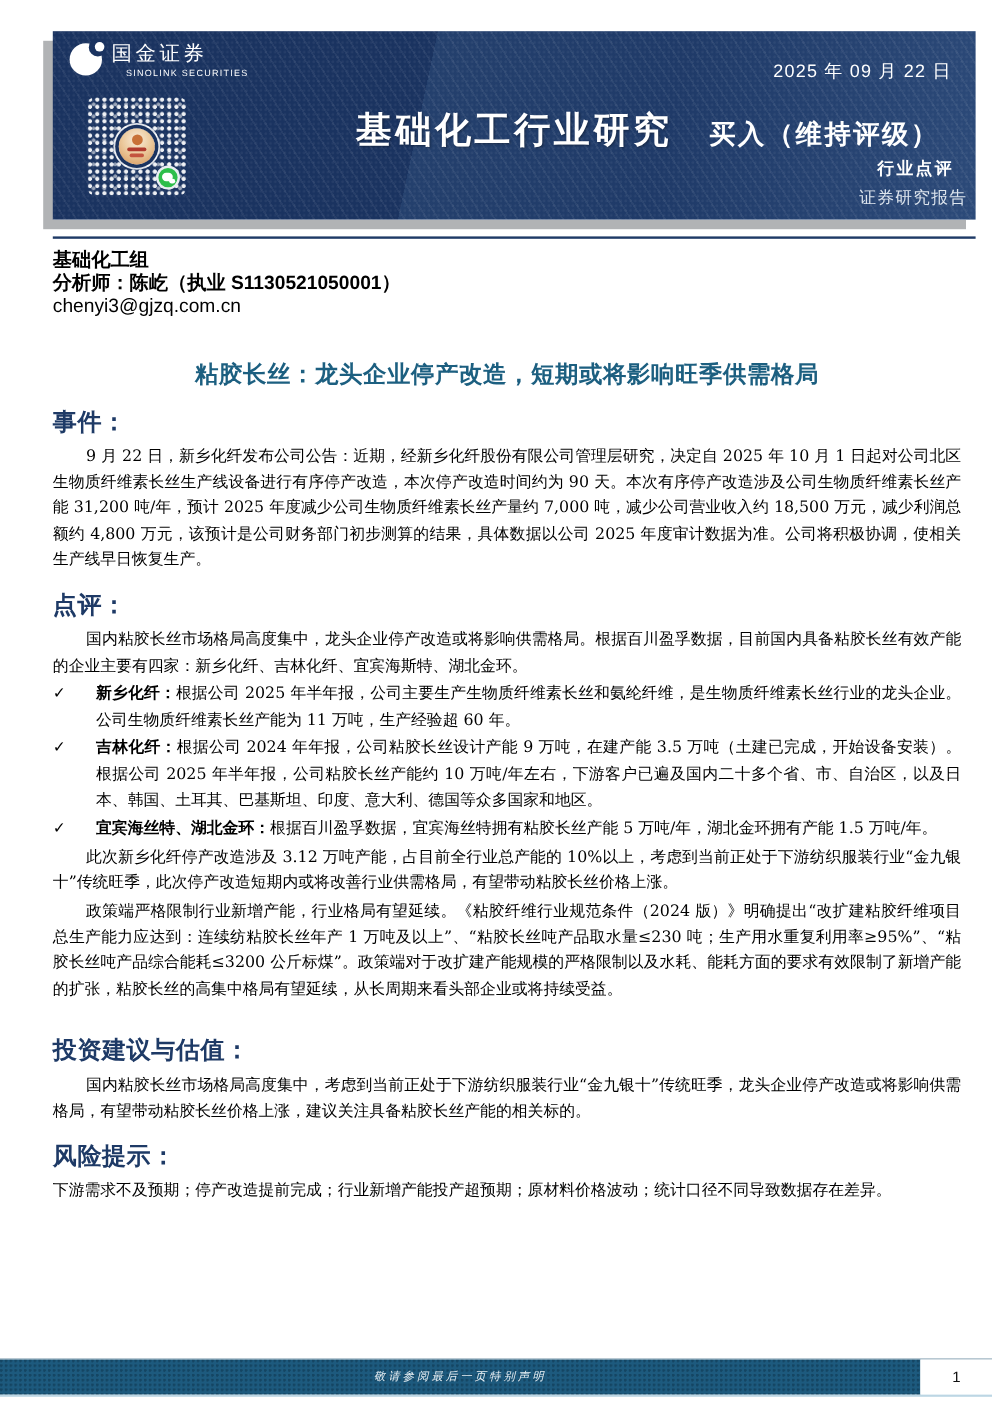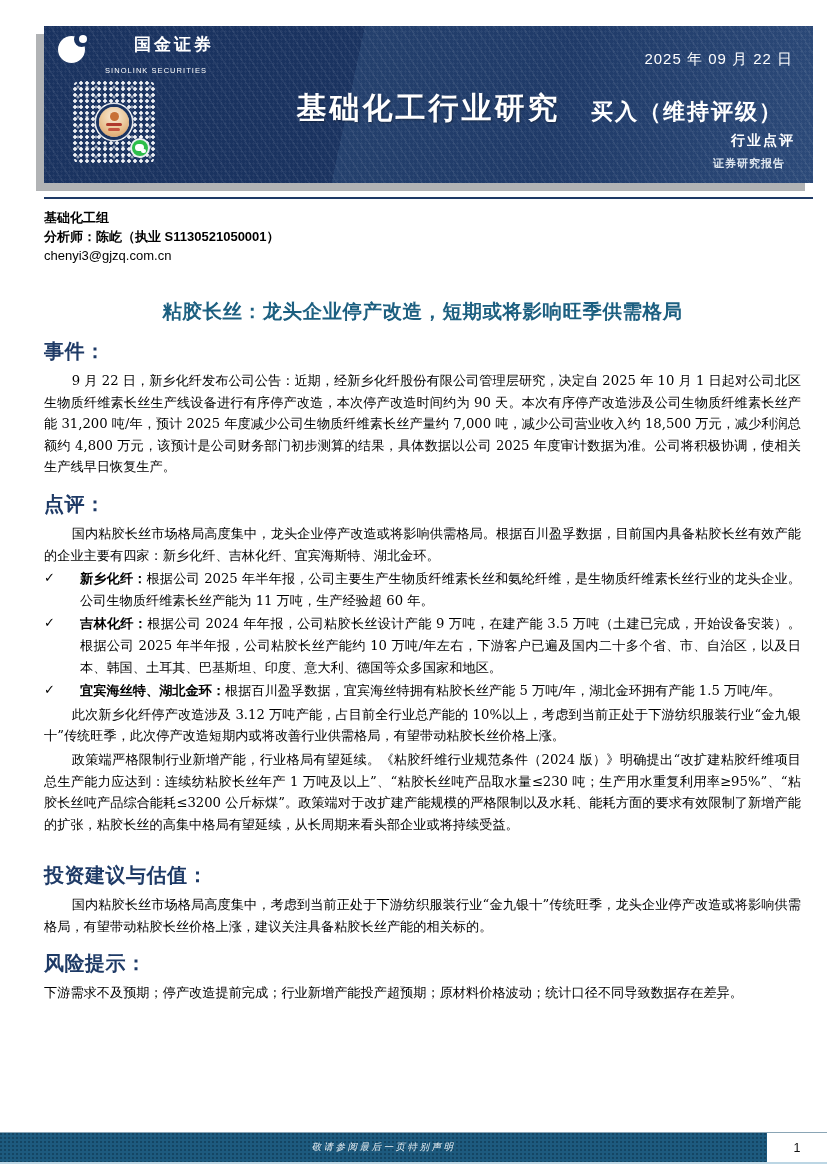--- a/index.html
+++ b/index.html
@@ -16,22 +16,22 @@
       radial-gradient(circle at 1.5px 1.5px, rgba(255,255,255,0.05) 1px, transparent 1.4px),
       repeating-linear-gradient(58deg, rgba(255,255,255,0.055) 0 1.5px, rgba(255,255,255,0) 1.5px 8px),
       linear-gradient(102deg, #1a3360 0%, #1a3360 40%, #24406d 40%, #1f3a68 66%, #2c4a79 100%);
     background-size:4px 4px, auto, auto;
     box-shadow:-8px 8px 0 #b1b3b5;
   }
   .brand { position:absolute; left:14px; top:10px; display:flex; align-items:flex-start; gap:8px; }
   .logo-mark { position:relative; width:27px; height:27px; border-radius:50%; background:#fff; flex:none; }
   .logo-mark .bite { position:absolute; top:-4px; right:-4px; width:15px; height:15px; border-radius:50%; background:#1a3360; }
   .logo-mark .dot  { position:absolute; top:-1px; right:-2px; width:8px; height:8px; border-radius:50%; background:#fff; }
-  .brand-cn { font-size:17px; font-weight:bold; letter-spacing:3px; line-height:18px;margin-left:41px; }
-  .brand-en { font-size:7.5px; letter-spacing:1.05px; margin-top:12px;padding-left:12px; }
+  .brand-cn { font-size:17px; font-weight:normal; letter-spacing:3px; line-height:18px; }
+  .brand-en { font-size:7.5px; letter-spacing:1.05px; margin-top:2px;padding-left:12px; }
 
   .qr { position:absolute; left:29px; top:55px; width:82px; height:82px; border-radius:6px;
         background-image:
           radial-gradient(circle at 2px 2px, rgba(255,255,255,0.93) 1.5px, transparent 2px),
           radial-gradient(circle at 5px 6px, rgba(255,255,255,0.55) 1.3px, transparent 1.8px);
         background-size:6px 6px, 9px 10px; }
   .qr-badge { position:absolute; left:50%; top:50%; transform:translate(-50%,-50%);
         width:30px; height:30px; border-radius:50%;
         background:radial-gradient(circle at 50% 32%, #f8ecdb 0%, #eccb9f 45%, #d69659 100%);
         box-shadow:0 0 0 3px #1a3360, 0 0 0 4.5px rgba(255,255,255,0.85); }
@@ -42,28 +42,28 @@
         background:#2dbe4a; border:2px solid #e9eef2; }
   .qr-wechat .bubble { position:absolute; left:3px; top:4px; width:9px; height:7px; border-radius:4px; background:#fff; }
   .qr-wechat .bubble2 { position:absolute; right:2px; bottom:3px; width:5px; height:4px; border-radius:3px; background:#fff; }
 
   .header-date { position:absolute; right:20px; top:24px; font-size:15px; font-weight:normal; letter-spacing:1px; }
   .header-title { position:absolute; left:0; right:0; top:62px; text-align:center;
         font-size:30px; font-weight:bold; letter-spacing:3px;
         text-shadow:1px 1px 2px rgba(0,0,0,0.35); }
   .header-rating { position:absolute; right:30px; top:71px; font-size:22px; font-weight:bold; letter-spacing:2px; }
   .header-type { position:absolute; right:18px; top:106px; font-size:14px; font-weight:bold; letter-spacing:2px; }
-  .header-tag  { position:absolute; right:28px; top:130px; font-size:11px; color:#dde5ee; letter-spacing:1px;font-weight:bold; }
+  .header-tag  { position:absolute; right:7px; top:130px; font-size:14px; color:#dde5ee; letter-spacing:1px; }
 
   .rule { position:absolute; left:44px; top:197px; width:769px; height:2px; background:#1e3a66; }
 
   
   .content { position:absolute; left:44px; top:208px; width:757px; }
 
-  .analyst { font-family:"Liberation Sans", sans-serif; font-size:13px; line-height:19px; }
+  .analyst { font-family:"Liberation Sans", sans-serif; font-size:16px; line-height:19px; }
   .analyst .bold { font-weight:bold; }
 
   .doc-title { text-align:center; color:#1c5f80; font-family:"Liberation Sans", sans-serif;
         font-weight:bold; font-size:19.5px; letter-spacing:0.5px; margin:33px 0 10px; }
 
   .sec-heading { color:#1e3a66; font-family:Liberation Serif, serif; font-weight:bold;
         font-size:20px; margin:13px 0 5px; letter-spacing:0.5px; }
   .sec-heading.big-gap { margin-top:27px; }
 
   p.body { font-size:13.2px; line-height:21.6px; text-align:justify; margin:0 0 2px; }

